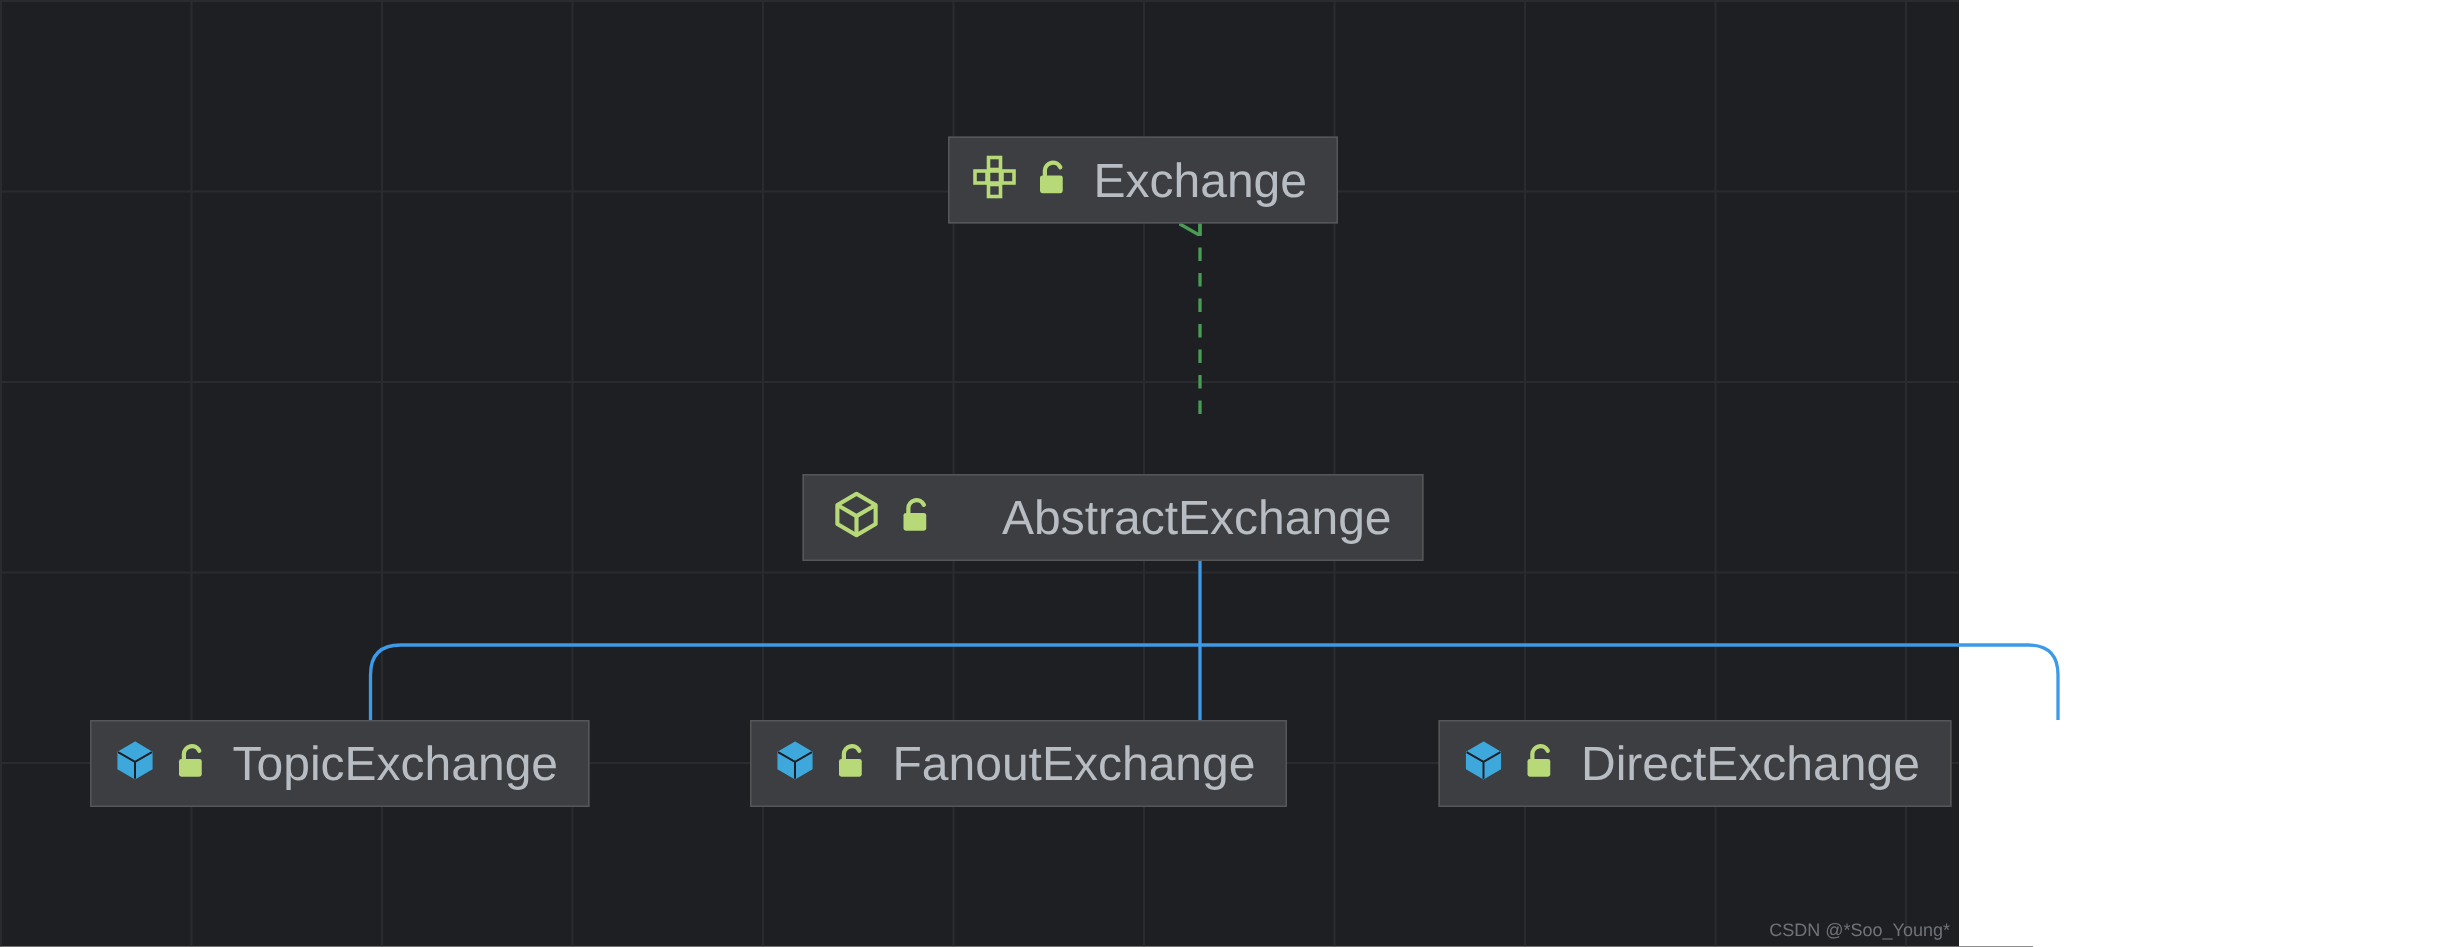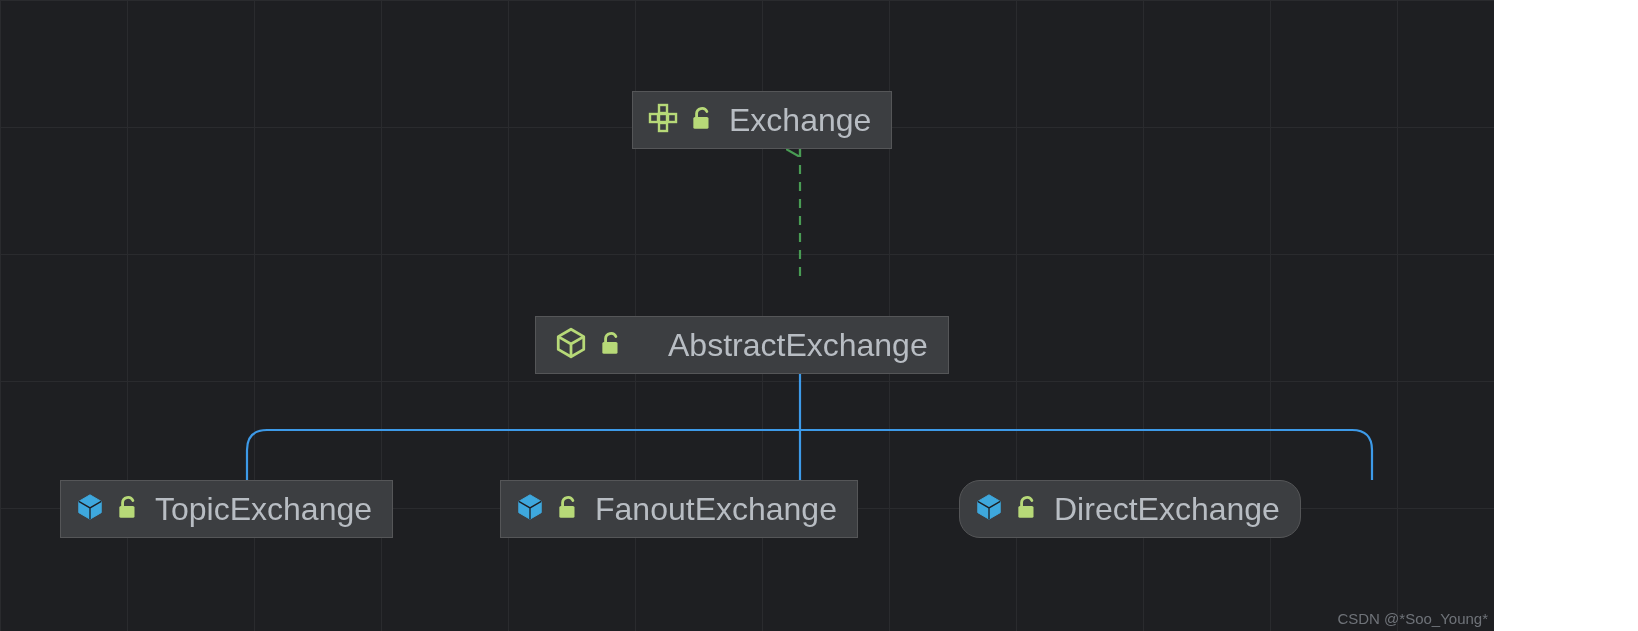--- a/index.html
+++ b/index.html
@@ -4,21 +4,21 @@
 <style>
   * { box-sizing: border-box; }
   html, body {
     margin: 0; padding: 0;
     width: 1638px; height: 631px;
     overflow: hidden;
     font-family: 'Segoe UI', Arial, sans-serif;
   }
   .canvas {
     position: relative;
-    width: 1494px;
+    width: 1306px;
     height: 631px;
     background-color: #1e1f22;
     background-image:
       linear-gradient(to right, #2a2b2e 1px, transparent 1px),
       linear-gradient(to bottom, #2a2b2e 1px, transparent 1px);
     background-size: 127px 127px;
     text-decoration: underline;
   }
   .node {
     position: absolute;
@@ -40,21 +40,21 @@
     display: flex;
     align-items: center;
     gap: 10px;
   }
   svg.conn { position:absolute; top:0; left:0; width:1638px; height:631px; pointer-events:none; }
   .watermark {
     position: absolute;
     right: 6px;
     bottom: 4px;
     color: #6f7379;
-    font-size: 15px;
+    font-size: 12px;
     font-family: Arial, sans-serif;
   }
 </style>
 </head>
 <body>
 
 <div class="canvas">
 
   <svg class="conn">
     <defs>
@@ -151,21 +151,21 @@
       <span>
         <svg width="26" height="26" viewBox="0 0 24 24">
           <path d="M 7 11 V 8 a5 5 0 0 1 9.5 -2" fill="none" stroke="#b7d978" stroke-width="2.6" stroke-linecap="round"></path>
           <rect x="4" y="11" width="14" height="11" rx="1.5" fill="#b7d978"></rect>
         </svg>
       </span>
     </span>
     <span class="label">FanoutExchange</span>
   </div>
 
-  <div class="node" style="left:959px; top:480px;border-radius:21px;">
+  <div class="node" style="left:959px; top:480px;">
     <span class="icons">
       <span>
         <svg width="30" height="30" viewBox="0 0 32 32">
           <path d="M16 3 L28 10 V22 L16 29 L4 22 V10 Z" fill="#3ea8dd" stroke="#3ea8dd" stroke-width="1"></path>
           <path d="M4 10 L16 17 L28 10 M16 17 V29" fill="none" stroke="#1e1f22" stroke-width="1.4"></path>
         </svg>
       </span>
       <span>
         <svg width="26" height="26" viewBox="0 0 24 24">
           <path d="M 7 11 V 8 a5 5 0 0 1 9.5 -2" fill="none" stroke="#b7d978" stroke-width="2.6" stroke-linecap="round"></path>

